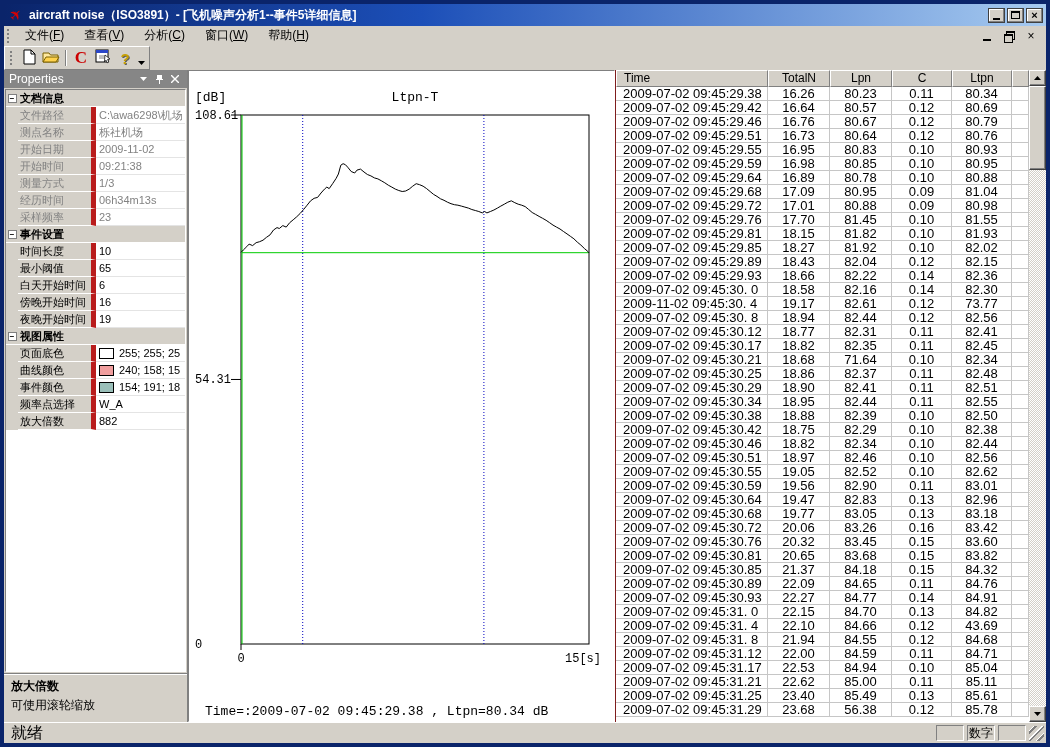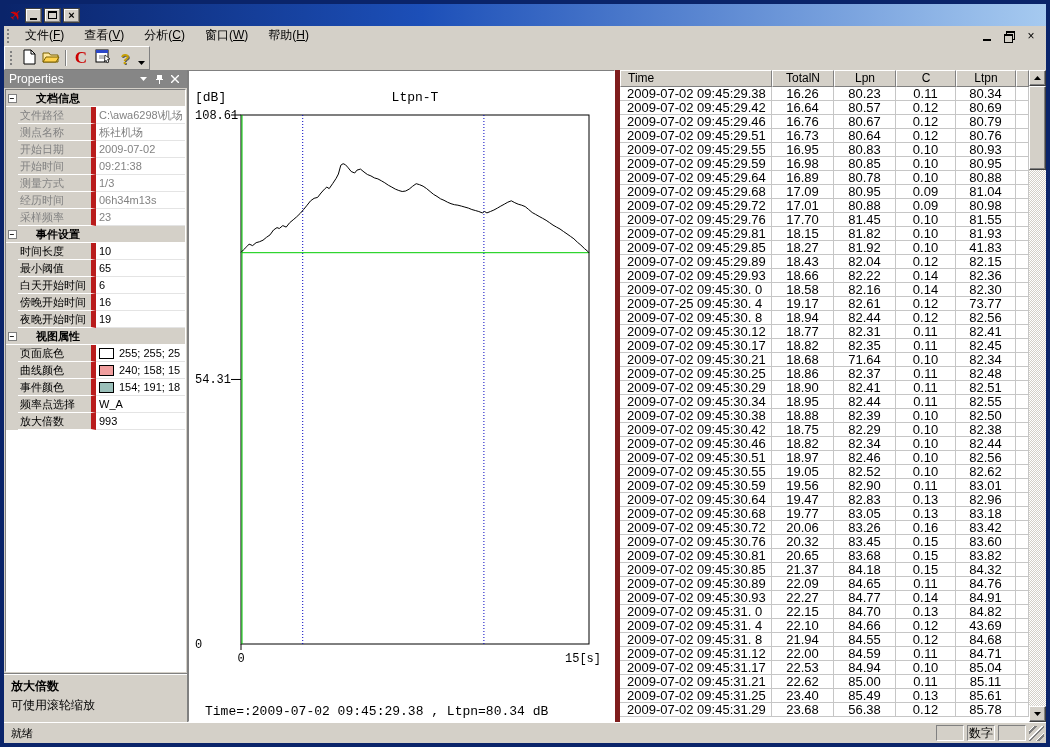--- a/index.html
+++ b/index.html
@@ -48,33 +48,33 @@
   .props-header { height:18px; background:#868686; color:#fff; display:flex; align-items:center; padding:0 5px; flex:0 0 18px; }
   .props-title { flex:1; font-size:12px; }
   .ph-icon { width:14px; height:12px; display:flex; align-items:center; justify-content:center; margin-left:2px; cursor:default; }
   .props-body { flex:1; margin:1px; background:#fff; border:1px solid #808080; border-right-color:#fff; border-bottom-color:#fff; overflow:hidden; font-size:11px; }
   .prow { display:flex; height:17px; line-height:16px; }
   .prow-section { background:#d4d0c8; font-weight:bold; border-bottom:1px solid #fff; }
   .p-indent { width:12px; flex:0 0 12px; background:#d4d0c8; display:flex; align-items:center; justify-content:center; }
   .collapse-box { width:9px; height:9px; border:1px solid #808080; background:#fff; font-size:8px; line-height:7px; text-align:center; color:#000; cursor:default; }
   .p-label { width:78px; flex:0 0 78px; background:#d4d0c8; padding-left:2px; border-right:5px solid #b91c1c; border-bottom:1px solid #fff; white-space:nowrap; overflow:hidden; }
   .p-value { flex:1; background:#fff; padding-left:3px; border-bottom:1px solid #e4e4e4; white-space:nowrap; overflow:hidden; display:flex; align-items:center; }
-  .p-sec-title { flex:1; padding-left:18px; }
+  .p-sec-title { flex:1; padding-left:2px; }
   .muted .p-label, .muted .p-value { color:#828282; }
   .swatch { display:inline-block; width:15px; height:11px; border:1px solid #000; margin-right:5px; flex:0 0 15px; }
   .props-footer { flex:0 0 49px; background:#d4d0c8; box-shadow:inset 0 1px 0 #808080, inset 0 2px 0 #fff; padding:5px 7px 0; }
   .pf-title { font-weight:bold; margin-bottom:2px; }
 
   
   .chart-panel { width:427px; flex:0 0 427px; background:#fff; position:relative; border:1px solid; border-color:#808080 #fff #fff #808080; overflow:hidden; }
   .chart-panel svg { position:absolute; left:0; top:0; }
   .chart-info { position:absolute; left:16px; top:586px; font-family:"Liberation Mono", monospace; font-size:13px; color:#000; line-height:22px; white-space:pre; }
 
   
-  .table-panel { flex:1; background:#fff; display:flex; min-width:0; border-left:5px solid #7f1d1d; }
+  .table-panel { flex:1; background:#fff; display:flex; min-width:0; border-left:1px solid #7f1d1d; }
   .grid { flex:1; display:flex; flex-direction:column; min-width:0; overflow:hidden; }
   .grid-header { display:flex; height:17px; flex:0 0 17px; background:#d4d0c8; }
   .gh-cell { border:1px solid; border-color:#fff #808080 #808080 #fff; background:#d4d0c8; font-size:12px; line-height:15px; text-align:center; overflow:hidden; white-space:nowrap; cursor:default; }
   .gh-cell.first { text-align:left; padding-left:7px; }
   .grid-body { flex:1; overflow:hidden; }
   .trow { display:flex; height:14px; line-height:13px; font-size:13px; cursor:default; }
   .tcell { border-right:1px solid #c6c6c6; border-bottom:1px solid #c6c6c6; text-align:center; white-space:nowrap; overflow:hidden; }
   .tcell.first { text-align:left; padding-left:7px; }
   .c-time { width:152px; flex:0 0 152px; }
   .c-num1 { width:62px; flex:0 0 62px; }
@@ -85,32 +85,33 @@
 
   
   .vscroll { width:17px; flex:0 0 17px; display:flex; flex-direction:column;
     background:conic-gradient(#ffffff 25%, #d4d0c8 25% 50%, #ffffff 50% 75%, #d4d0c8 75%) 0 0/2px 2px; }
   .sb-btn { height:16px; flex:0 0 16px; background:#d4d0c8; border:1px solid; border-color:#fff #404040 #404040 #fff; box-shadow:inset -1px -1px 0 #808080; display:flex; align-items:center; justify-content:center; font-size:7px; color:#000; cursor:default; }
   .sb-thumb { height:84px; flex:0 0 84px; background:#d4d0c8; border:1px solid; border-color:#fff #404040 #404040 #fff; box-shadow:inset -1px -1px 0 #808080; cursor:default; }
   .sb-track { flex:1; }
 
   
   .statusbar { height:21px; flex:0 0 21px; background:#d4d0c8; box-shadow:inset 0 1px 0 #fff; display:flex; align-items:center; padding:2px 2px 1px 7px; }
-  .sb-msg { flex:1; font-size:11px; }
+  .sb-msg { flex:1; font-size:16px; }
   .sb-pane { width:28px; height:16px; border:1px solid; border-color:#808080 #fff #fff #808080; margin-left:3px; font-size:12px; text-align:center; line-height:14px; }
   .sb-grip { width:15px; height:15px; margin-left:3px; background:
      repeating-linear-gradient(135deg, transparent 0 3px, #fff 3px 4px, #808080 4px 6px); }
 </style>
 </head>
 <body>
 
 <div class="window">
 
   <div class="titlebar">
     <div class="title-icon">✈</div>
+    <div class="title-text">aircraft noise（ISO3891）- [飞机噪声分析1--事件5详细信息]</div>
     <div class="tb-btns">
       <div class="tb-btn">
           <span class="glyph-min"></span>
         </div>
       <div class="tb-btn">
           <span class="glyph-max"></span>
         </div>
       <div class="tb-btn">
           <span class="glyph-x">×</span>
         </div>
@@ -218,21 +219,21 @@
             <div class="p-indent"></div>
             <div class="p-label">测点名称</div>
             <div class="p-value">
               <span>栎社机场</span>
             </div>
           </div>
           <div class="prow muted">
             <div class="p-indent"></div>
             <div class="p-label">开始日期</div>
             <div class="p-value">
-              <span>2009-07-02</span>
+              <span>2009-11-02</span>
             </div>
           </div>
           <div class="prow muted">
             <div class="p-indent"></div>
             <div class="p-label">开始时间</div>
             <div class="p-value">
               <span>09:21:38</span>
             </div>
           </div>
           <div class="prow muted">
@@ -331,21 +332,21 @@
             <div class="p-indent"></div>
             <div class="p-label">频率点选择</div>
             <div class="p-value">
               <span>W_A</span>
             </div>
           </div>
           <div class="prow">
             <div class="p-indent"></div>
             <div class="p-label">放大倍数</div>
             <div class="p-value">
-              <span>993</span>
+              <span>882</span>
             </div>
           </div>
         </div>
       <div class="props-footer">
         <div class="pf-title">放大倍数</div>
         <div>可使用滚轮缩放</div>
       </div>
     </div>
 
     <div class="chart-panel">
@@ -471,21 +472,21 @@
               <div class="tcell c-num2">81.82</div>
               <div class="tcell c-num3">0.10</div>
               <div class="tcell c-num4">81.93</div>
               <div class="tcell c-pad"></div>
             </div>
             <div class="trow">
               <div class="tcell c-time first">2009-07-02 09:45:29.85</div>
               <div class="tcell c-num1">18.27</div>
               <div class="tcell c-num2">81.92</div>
               <div class="tcell c-num3">0.10</div>
-              <div class="tcell c-num4">41.83</div>
+              <div class="tcell c-num4">82.02</div>
               <div class="tcell c-pad"></div>
             </div>
             <div class="trow">
               <div class="tcell c-time first">2009-07-02 09:45:29.89</div>
               <div class="tcell c-num1">18.43</div>
               <div class="tcell c-num2">82.04</div>
               <div class="tcell c-num3">0.12</div>
               <div class="tcell c-num4">82.15</div>
               <div class="tcell c-pad"></div>
             </div>
@@ -499,21 +500,21 @@
             </div>
             <div class="trow">
               <div class="tcell c-time first">2009-07-02 09:45:30. 0</div>
               <div class="tcell c-num1">18.58</div>
               <div class="tcell c-num2">82.16</div>
               <div class="tcell c-num3">0.14</div>
               <div class="tcell c-num4">82.30</div>
               <div class="tcell c-pad"></div>
             </div>
             <div class="trow">
-              <div class="tcell c-time first">2009-07-25 09:45:30. 4</div>
+              <div class="tcell c-time first">2009-11-02 09:45:30. 4</div>
               <div class="tcell c-num1">19.17</div>
               <div class="tcell c-num2">82.61</div>
               <div class="tcell c-num3">0.12</div>
               <div class="tcell c-num4">73.77</div>
               <div class="tcell c-pad"></div>
             </div>
             <div class="trow">
               <div class="tcell c-time first">2009-07-02 09:45:30. 8</div>
               <div class="tcell c-num1">18.94</div>
               <div class="tcell c-num2">82.44</div>

